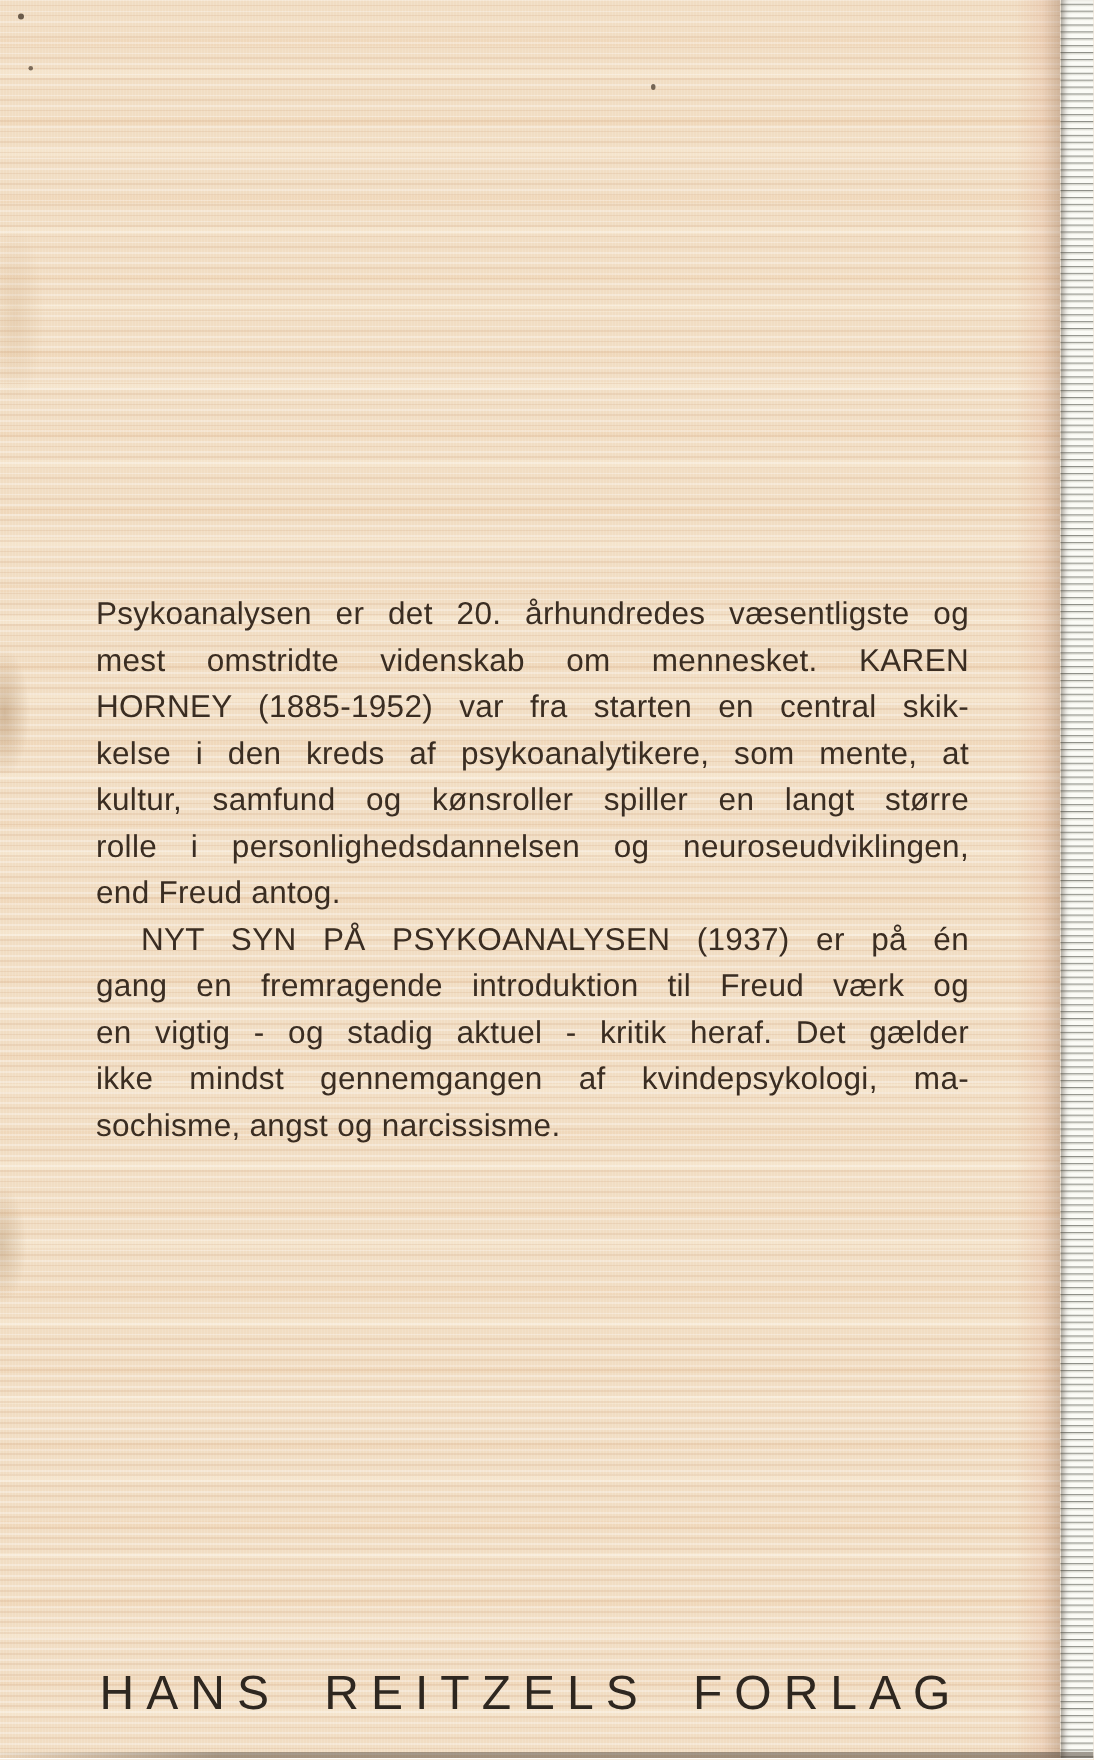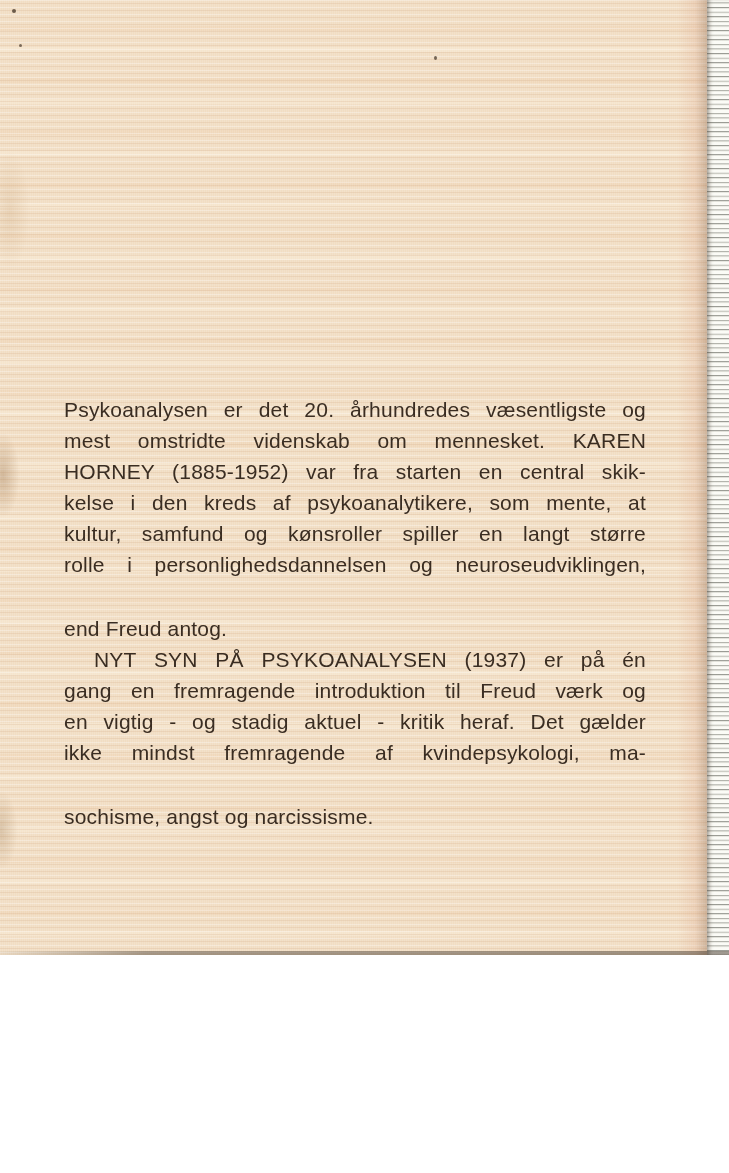--- a/index.html
+++ b/index.html
@@ -3,21 +3,21 @@
 <meta charset="utf-8">
 <style>
   html, body { margin: 0; padding: 0; }
   body {
     width: 729px; height: 1173px;
     font-family: "Liberation Sans", sans-serif;
     overflow: hidden;
   }
   .scan {
     position: relative;
-    width: 729px; height: 955px;
+    width: 729px; height: 1172px;
     overflow: hidden;
     background: #e5e5e5;
   }
   
   .cover {
     position: absolute; inset: 0;
     background-color: #f1ddc3;
     background-image:
       repeating-linear-gradient(180deg,
         rgba(255,255,255,0.30) 0px, rgba(255,255,255,0.30) 1px,
@@ -50,21 +50,21 @@
   }
   
   .blurb {
     position: absolute; left: 64px; top: 394px; width: 582px;
     color: #3a2d22;
     font-size: 21px; line-height: 31px;
     letter-spacing: 0.2px;
   }
   .blurb .para { margin: 0; }
   .blurb .line { text-align: justify; text-align-last: justify; }
-  .blurb .line.flush { text-align-last: left; margin-top: 33px; }
+  .blurb .line.flush { text-align-last: left; }
   .blurb .para:nth-child(2) .line:first-child { text-indent: 30px; }
   
   .publisher {
     position: absolute; left: 63px; top: 1108px; width: 582px;
     color: #2e2720;
     font-size: 32px; line-height: 40px;
     letter-spacing: 8px; word-spacing: 12px;
     text-align: center; white-space: nowrap;
     font-weight: 400;
   }
@@ -111,21 +111,21 @@
         <div class="line">HORNEY (1885-1952) var fra starten en central skik-</div>
         <div class="line">kelse i den kreds af psykoanalytikere, som mente, at</div>
         <div class="line">kultur, samfund og kønsroller spiller en langt større</div>
         <div class="line">rolle i personlighedsdannelsen og neuroseudviklingen,</div>
         <div class="line flush">end Freud antog.</div>
       </div>
       <div class="para">
         <div class="line">NYT SYN PÅ PSYKOANALYSEN (1937) er på én</div>
         <div class="line">gang en fremragende introduktion til Freud værk og</div>
         <div class="line">en vigtig - og stadig aktuel - kritik heraf. Det gælder</div>
-        <div class="line">ikke mindst fremragende af kvindepsykologi, ma-</div>
+        <div class="line">ikke mindst gennemgangen af kvindepsykologi, ma-</div>
         <div class="line flush">sochisme, angst og narcissisme.</div>
       </div>
     </div>
 
   <div class="publisher">HANS REITZELS FORLAG</div>
 
   <div class="cover-edge-shade"></div>
   <div class="pages-edge"></div>
   <div class="bottom-edge"></div>
 </div>

